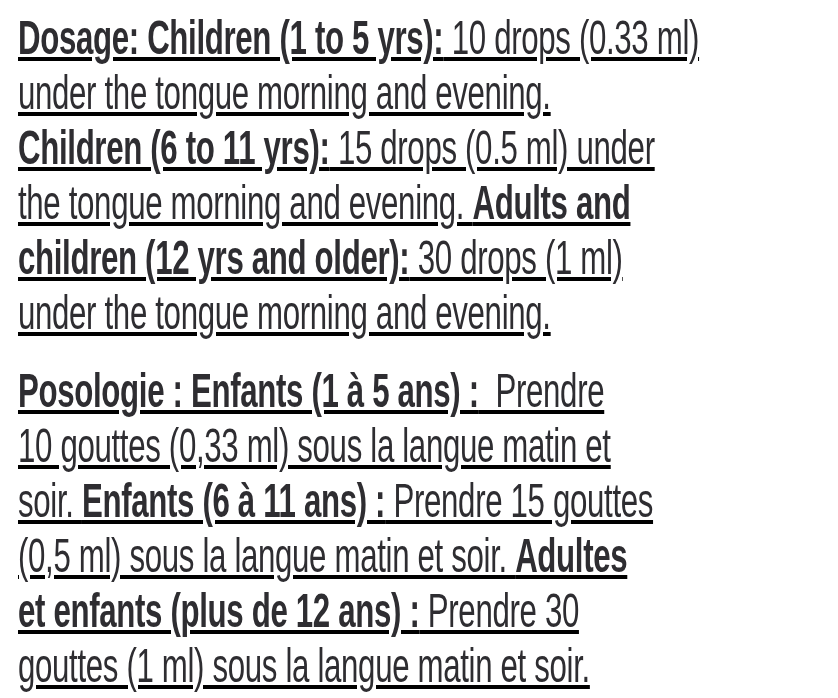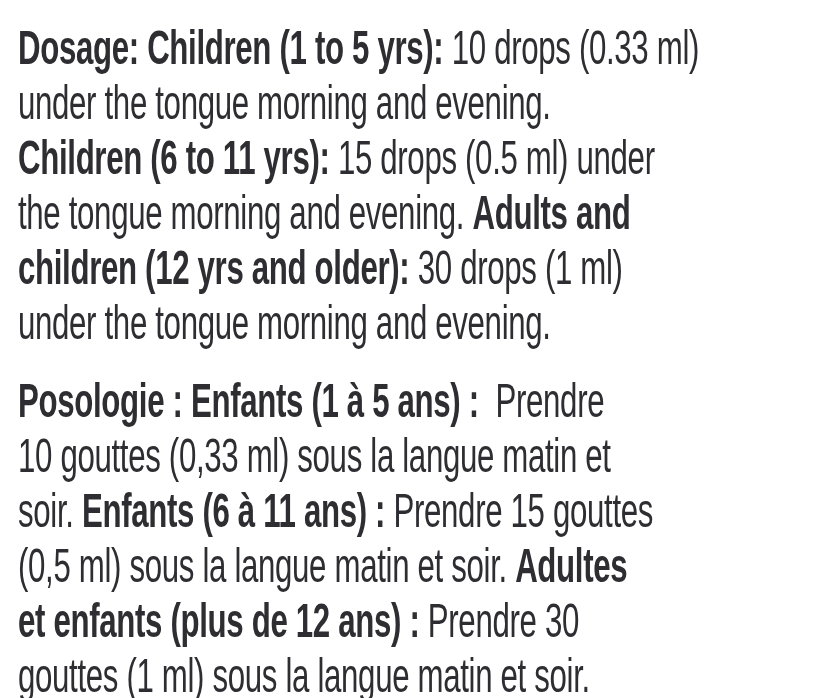--- a/index.html
+++ b/index.html
@@ -9,22 +9,23 @@
   }
   body {
     width: 838px;
     height: 698px;
     overflow: hidden;
   }
   .label-panel {
     box-sizing: border-box;
     width: 838px;
     height: 520px;
-    padding: 20px 0 0 18px;
+    padding: 10px 0 0 18px;
     background: #ffffff;
+    text-decoration: underline;
   }
   
   .condense {
     width: 1280px;
     transform: scaleX(0.65);
     transform-origin: left top;
     filter: blur(0.45px);
   }
   .para {
     margin: 0;

